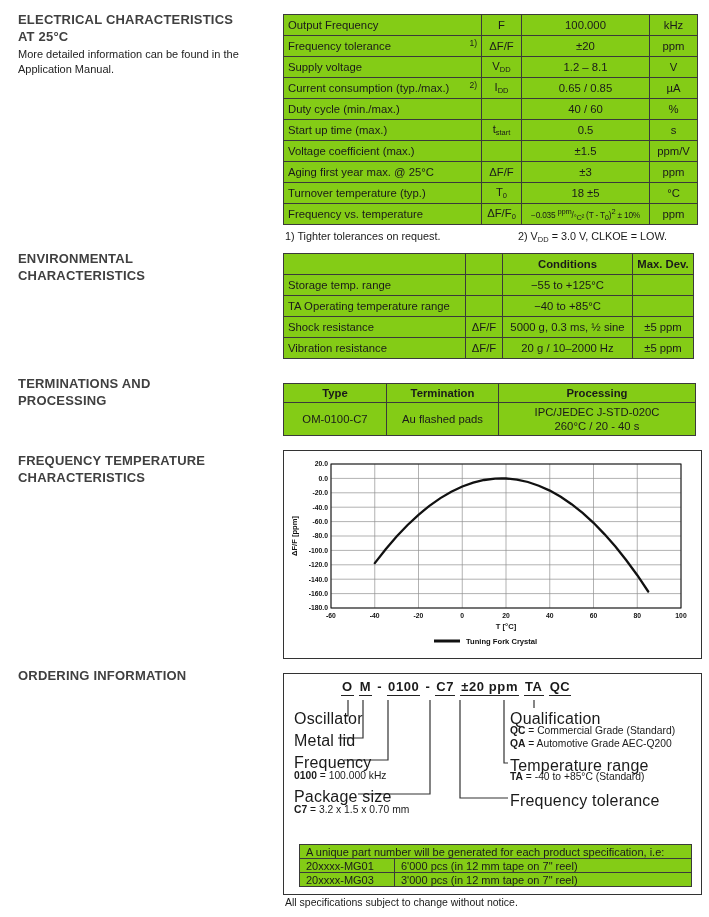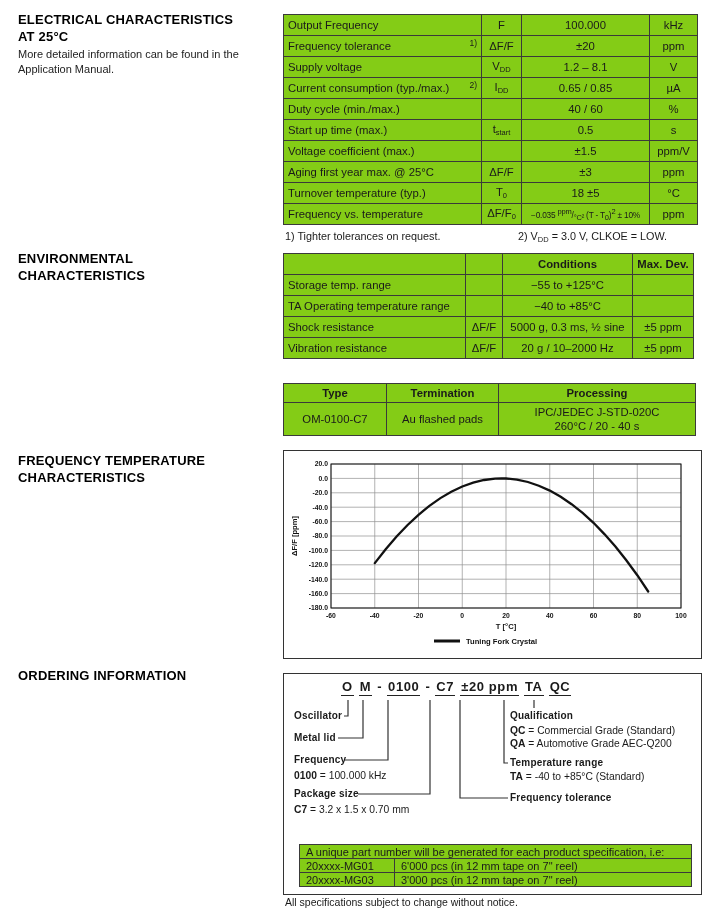--- a/index.html
+++ b/index.html
@@ -1,19 +1,19 @@
 <!DOCTYPE html>
 <html><head>
 <meta charset="utf-8">
 <style>
   html,body{margin:0;padding:0;background:#e8e8e8;}
   .page{position:relative;width:709px;height:917px;background:#ffffff;margin:0 auto;
         font-family:"Liberation Sans",sans-serif;color:#1a1a1a;overflow:hidden;}
   .sec-title{position:absolute;left:18px;width:218px;font-size:13px;font-weight:bold;
-             letter-spacing:.2px;line-height:1.3;color:#000000;}
+             letter-spacing:.2px;line-height:1.3;color:#404040;}
   .sec-sub{position:absolute;left:18px;width:230px;font-size:11px;line-height:1.32;color:#222;}
   table{border-collapse:collapse;position:absolute;table-layout:fixed;background:#84cc16;}
   td,th{border:1px solid #3a3a3a;font-size:11.3px;padding:0 4px;height:20px;
         overflow:hidden;white-space:nowrap;font-weight:normal;color:#1a1a1a;}
   th{font-weight:bold;text-align:center;}
   .center{text-align:center;}
   .small{font-size:8.3px;letter-spacing:-.2px;}
   .fn{float:right;font-size:8.5px;position:relative;top:-2px;margin-left:3px;}
   sub{font-size:7.5px;vertical-align:-2px;}
   sup{font-size:7.5px;vertical-align:4px;}
@@ -23,35 +23,36 @@
   .term{left:283px;top:383px;width:412px;}
   .term td{height:32px;white-space:normal;text-align:center;line-height:1.25;}
   .term th{height:18px;}
   .chart-box{position:absolute;left:283px;top:450px;width:417px;height:207px;
              border:1px solid #333;}
   .order-box{position:absolute;left:283px;top:673px;width:417px;height:220px;
              border:1px solid #333;}
   .pn-row{position:absolute;left:57px;top:5px;display:flex;gap:5px;
           font-weight:bold;font-size:13px;letter-spacing:.6px;white-space:pre;}
   .pn-seg.u{border-bottom:1.5px solid #222;padding:0 1px 1px 1px;}
-  .olabel{position:absolute;font-weight:bold;font-size:10px;letter-spacing:.2px;white-space:nowrap;}
+  .olabel{position:absolute;font-weight:normal;font-size:16px;letter-spacing:.2px;white-space:nowrap;}
   .odesc{position:absolute;font-size:10.3px;white-space:nowrap;}
   .leads{position:absolute;left:0;top:0;width:417px;height:220px;}
   .ptable{position:absolute;left:15px;top:170px;width:392px;}
   .ptable td{font-size:11px;height:13px;padding:0 6px;}
   .footer{position:absolute;left:285px;top:896px;font-size:10.5px;}
 </style>
 </head>
 <body>
 
 <div class="page">
 
   <div class="sec-title" style="top:12px;">ELECTRICAL CHARACTERISTICS AT 25°C</div>
   <div class="sec-sub" style="top:47px;">More detailed information can be found in the Application Manual.</div>
   <div class="sec-title" style="top:251px;">ENVIRONMENTAL CHARACTERISTICS</div>
+  <div class="sec-title" style="top:376px;">TERMINATIONS AND PROCESSING</div>
   <div class="sec-title" style="top:453px;">FREQUENCY TEMPERATURE CHARACTERISTICS</div>
   <div class="sec-title" style="top:668px;">ORDERING INFORMATION</div>
 
   <table class="elec">
     <colgroup>
         <col style="width:198px">
         <col style="width:40px">
         <col style="width:128px">
         <col style="width:48px">
       </colgroup>

